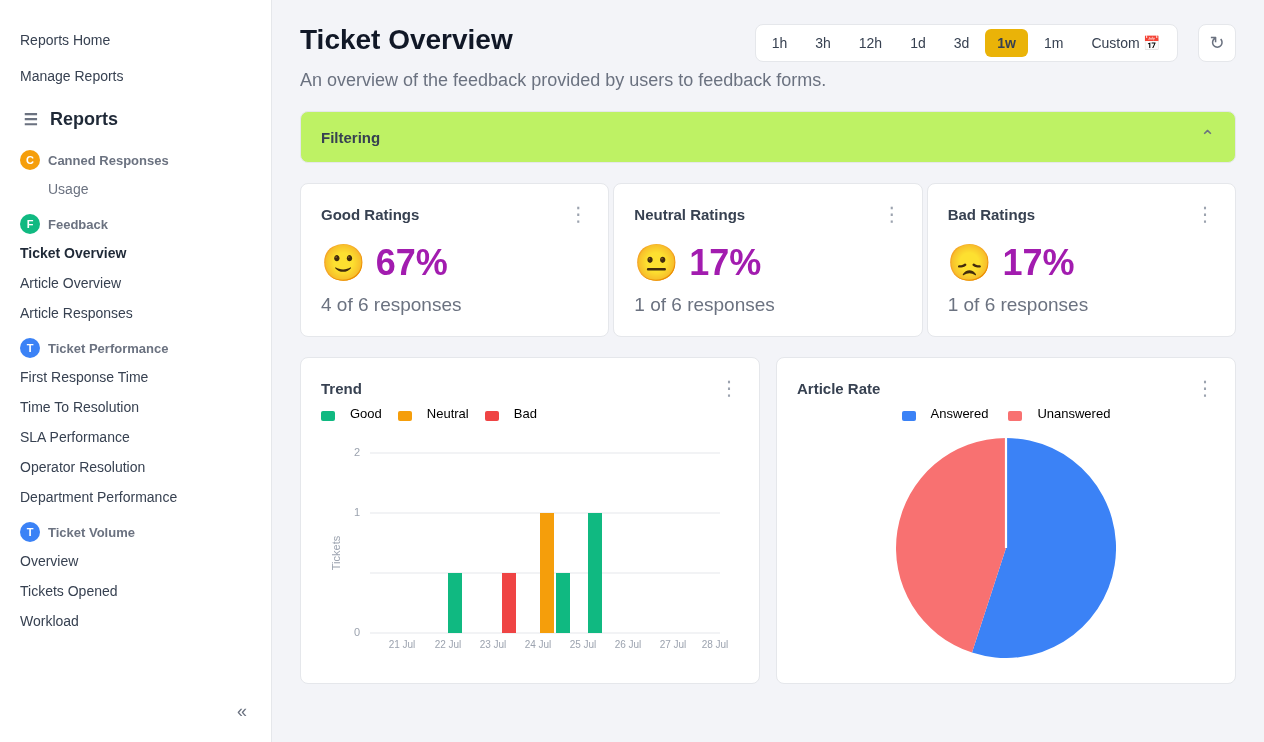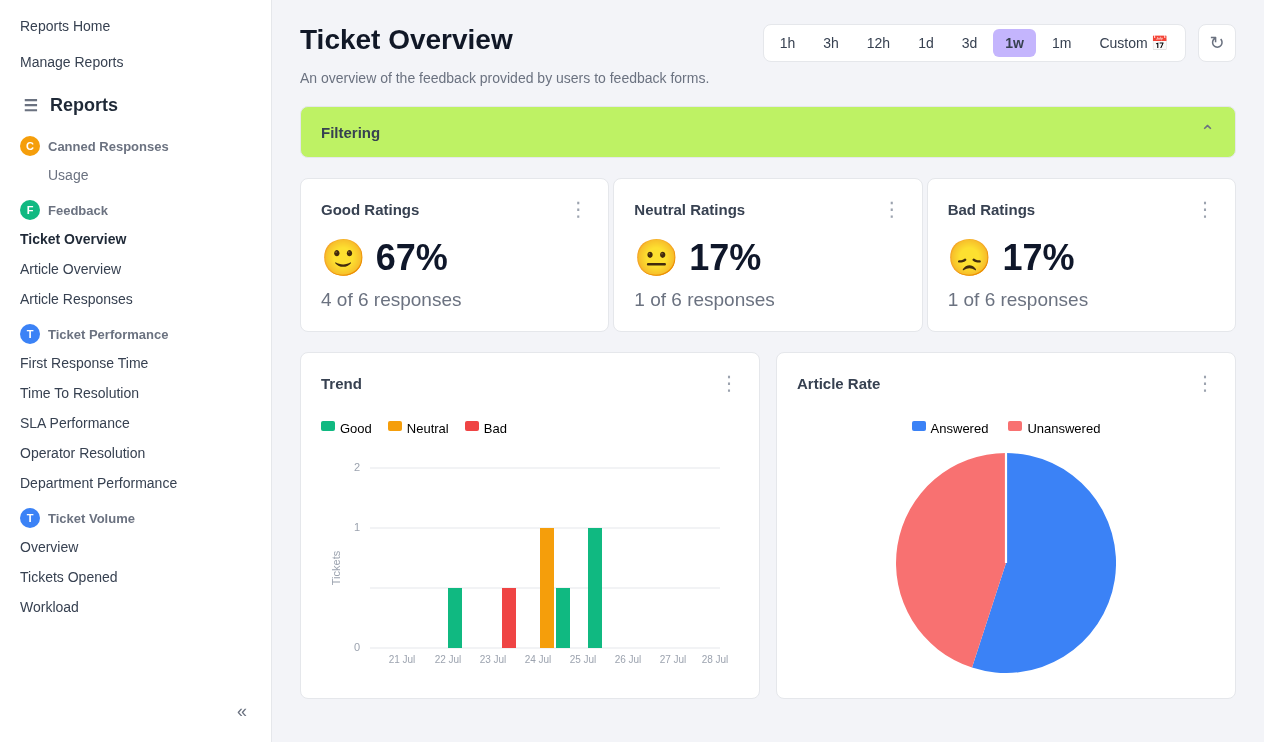--- a/index.html
+++ b/index.html
@@ -118,36 +118,36 @@
     .time-btn {
       border: none;
       background: none;
       padding: 6px 12px;
       border-radius: 6px;
       font-size: 14px;
       font-weight: 500;
       color: #374151;
       cursor: pointer;
     }
-    .time-btn.active { background: #c4b5fd; font-weight: 600; }
+    .time-btn.active { background: #eab308; font-weight: 600; }
     .refresh-btn {
       background: #fff;
       border: 1px solid #e5e7eb;
       border-radius: 8px;
       width: 38px;
       height: 38px;
       display: flex;
       align-items: center;
       justify-content: center;
       cursor: pointer;
       font-size: 18px;
       color: #6b7280;
     }
     .page-subtitle {
-      font-size: 14px;
+      font-size: 18px;
       color: #6b7280;
       margin-bottom: 20px;
     }
 
     
     .filter-bar {
       background: #bef264;
       border: 1px solid #e5e7eb;
       border-radius: 8px;
       padding: 14px 20px;
@@ -202,21 +202,21 @@
       align-items: center;
       gap: 10px;
       margin-bottom: 10px;
     }
     .card-emoji {
       font-size: 36px;
     }
     .card-percent {
       font-size: 36px;
       font-weight: 700;
-      color: #0f172a;
+      color: #a21caf;
     }
     .card-sub {
       font-size: 19px;
       color: #6b7280;
     }
 
     
     .charts-row {
       display: grid;
       grid-template-columns: 1fr 1fr;
@@ -225,37 +225,37 @@
     .chart-card {
       background: #fff;
       border: 1px solid #e5e7eb;
       border-radius: 8px;
       padding: 20px;
     }
     .chart-header {
       display: flex;
       align-items: center;
       justify-content: space-between;
-      margin-bottom: 28px;
+      margin-bottom: 8px;
     }
     .chart-title {
       font-size: 15px;
       font-weight: 600;
       color: #374151;
     }
     .bar-legend {
       display: flex;
       gap: 16px;
       margin-bottom: 12px;
       font-size: 13px;
     }
     .legend-item {
       display: flex;
-      align-items: flex-start;
-      gap: 5px;
+      align-items: flex-end;
+      gap: 15px;
     }
     .legend-dot {
       width: 14px;
       height: 10px;
       border-radius: 2px;
     }
     .bar-chart-svg {
       width: 100%;
       height: 220px;
     }
@@ -277,21 +277,21 @@
     .pie-svg {
       width: 220px;
       height: 220px;
     }
   </style>
 </head>
 <body>
 
 <nav class="sidebar">
 
-  <div style="padding-top:4px;">
+  <div style="padding-top:18px;">
     <div class="sidebar-top-link">Reports Home</div>
     <div class="sidebar-top-link">Manage Reports</div>
   </div>
 
   <div class="sidebar-section-header">
     <span class="sidebar-section-icon">☰</span>
     <span>Reports</span>
   </div>
 
   <div class="sidebar-group-header">
@@ -330,21 +330,21 @@
     <button class="collapse-btn">«</button>
   </div>
 </nav>
 
 <main class="main">
 
   <div class="page-header">
     <div>
       <h1 class="page-title">Ticket Overview</h1>
     </div>
-    <div style="display:flex; align-items:center; gap:12px;">
+    <div style="display:flex; align-items:center; gap:20px;">
       <div class="time-filters">
         <button class="time-btn">1h</button>
         <button class="time-btn">3h</button>
         <button class="time-btn">12h</button>
         <button class="time-btn">1d</button>
         <button class="time-btn">3d</button>
         <button class="time-btn active">1w</button>
         <button class="time-btn">1m</button>
         <button class="time-btn">Custom 📅</button>
       </div>

